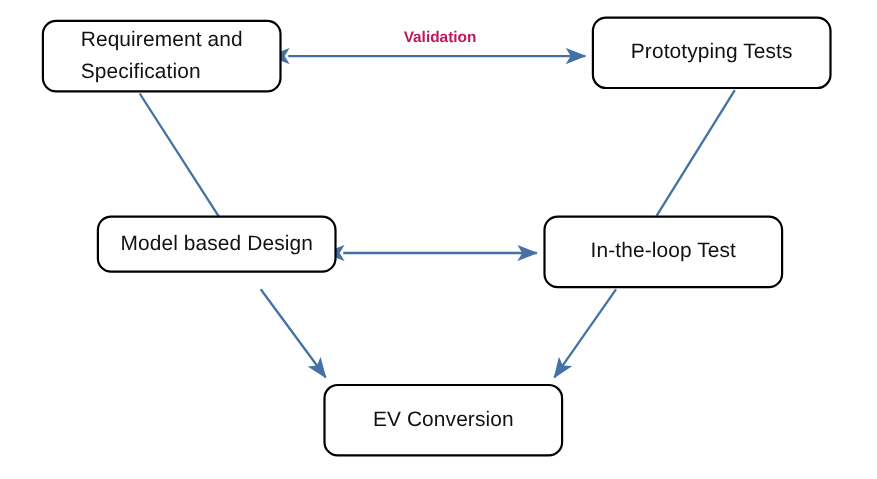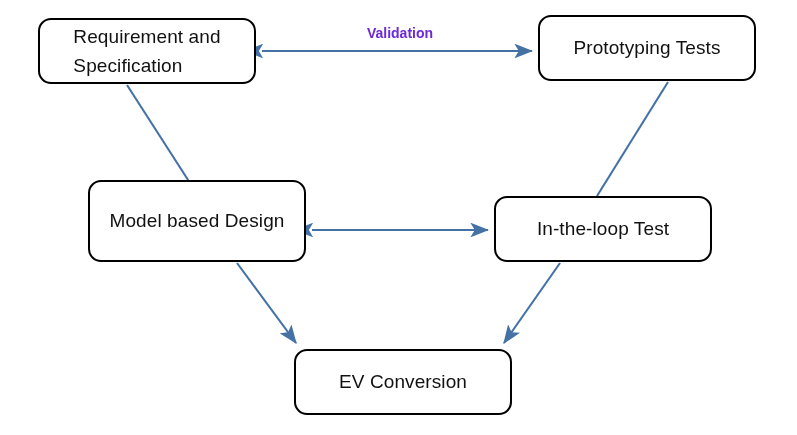--- a/index.html
+++ b/index.html
@@ -48,21 +48,21 @@
     letter-spacing: 0.1px;
   }
   .node-label.centered {
     text-align: center;
   }
   .edge-label {
     position: absolute;
     font-family: "Liberation Sans", sans-serif;
     font-size: 14px;
     font-weight: bold;
-    color: #6d28d9;
+    color: #be185d;
     text-align: center;
     line-height: 1.5;
     white-space: pre-line;
     z-index: 3;
   }
 </style>
 </head>
 <body>
 
 <div id="diagram-canvas">
@@ -92,21 +92,21 @@
 
   <div class="node-box" style="left:38px; top:18px; width:218px; height:66px;">
     <span class="node-label">Requirement and
 Specification</span>
   </div>
 
   <div class="node-box" style="left:538px; top:15px; width:218px; height:66px;">
     <span class="node-label centered">Prototyping Tests</span>
   </div>
 
-  <div class="node-box" style="left:88px; top:180px; width:218px; height:82px;">
+  <div class="node-box" style="left:88px; top:196px; width:218px; height:52px;">
     <span class="node-label centered">Model based Design</span>
   </div>
 
   <div class="node-box" style="left:494px; top:196px; width:218px; height:66px;">
     <span class="node-label centered">In-the-loop Test</span>
   </div>
 
   <div class="node-box" style="left:294px; top:349px; width:218px; height:66px;">
     <span class="node-label centered">EV Conversion</span>
   </div>

